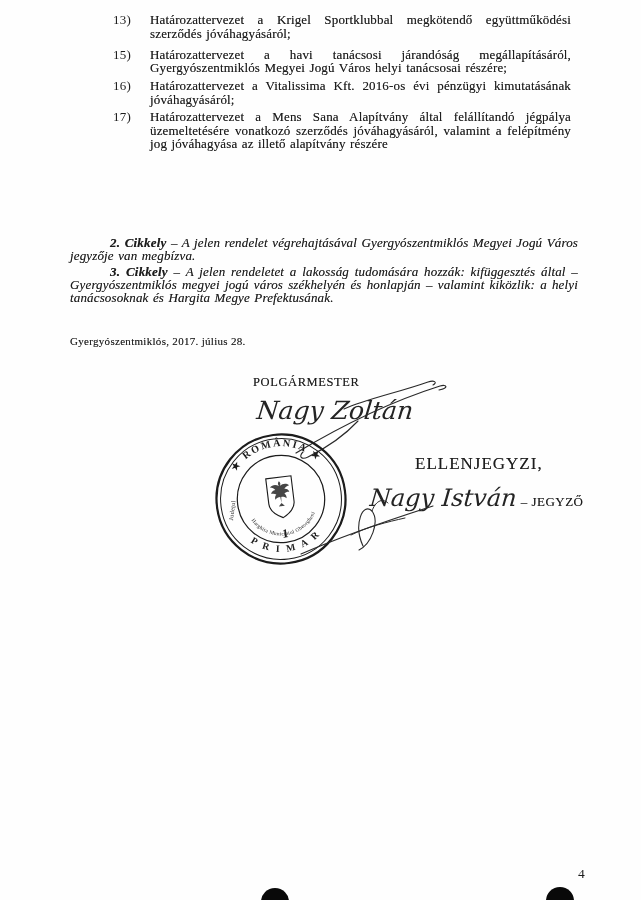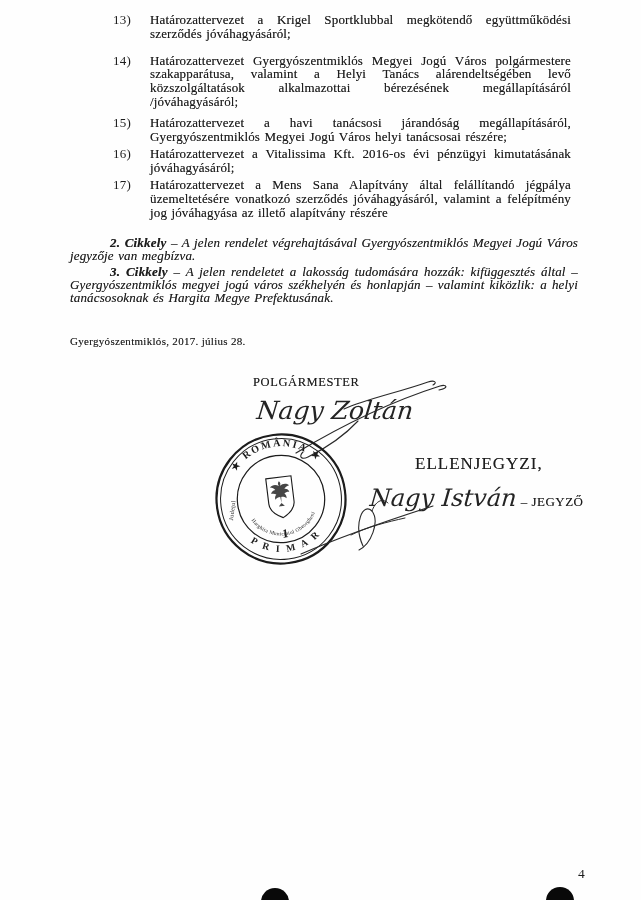--- a/index.html
+++ b/index.html
@@ -92,24 +92,20 @@
 </head>
 <body>
 
 <div class="page">
 
   <div class="res-list">
     <div class="res-item">
       <span class="num">13)</span>
       <span class="txt">Határozattervezet a Krigel Sportklubbal megkötendő együttműködési szerződés jóváhagyásáról;</span>
     </div>
-    <div class="res-item gap-lg">
-      <span class="num">14)</span>
-      <span class="txt">Határozattervezet Gyergyószentmiklós Megyei Jogú Város polgármestere szakapparátusa, valamint a Helyi Tanács alárendeltségében levő közszolgáltatások alkalmazottai bérezésének megállapításáról /jóváhagyásáról;</span>
-    </div>
     <div class="res-item gap-md">
       <span class="num">15)</span>
       <span class="txt">Határozattervezet a havi tanácsosi járandóság megállapításáról, Gyergyószentmiklós Megyei Jogú Város helyi tanácsosai részére;</span>
     </div>
     <div class="res-item gap-sm">
       <span class="num">16)</span>
       <span class="txt">Határozattervezet a Vitalissima Kft. 2016-os évi pénzügyi kimutatásának jóváhagyásáról;</span>
     </div>
     <div class="res-item gap-xs">
       <span class="num">17)</span>

